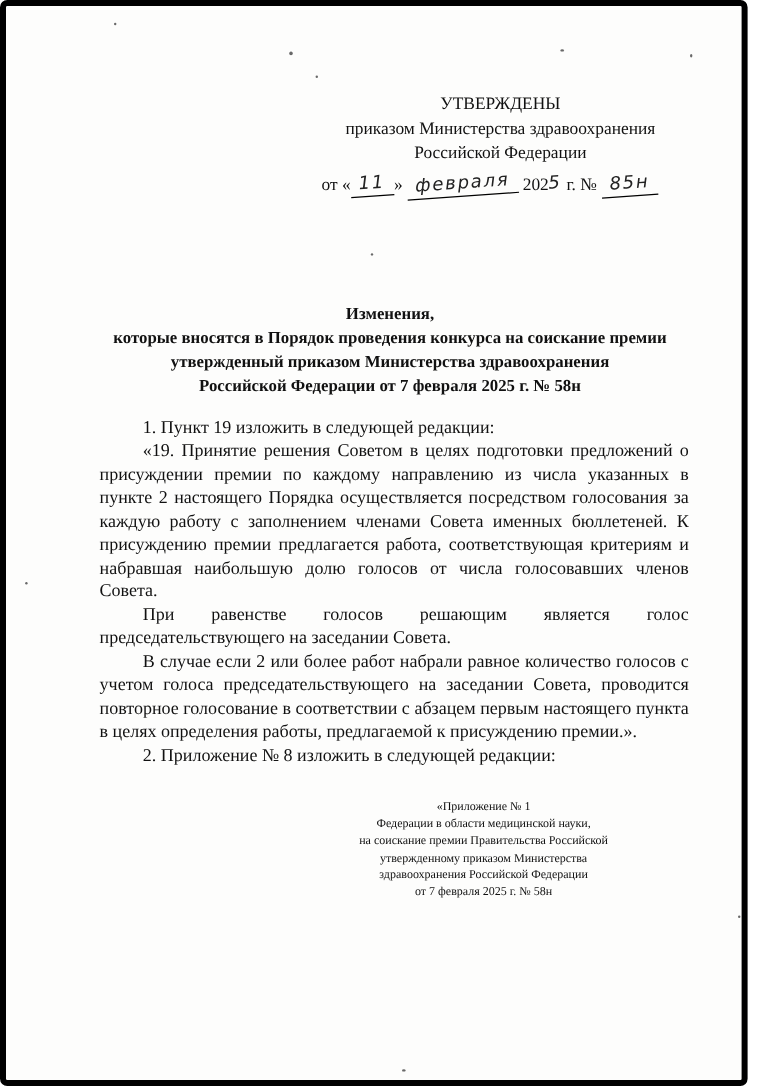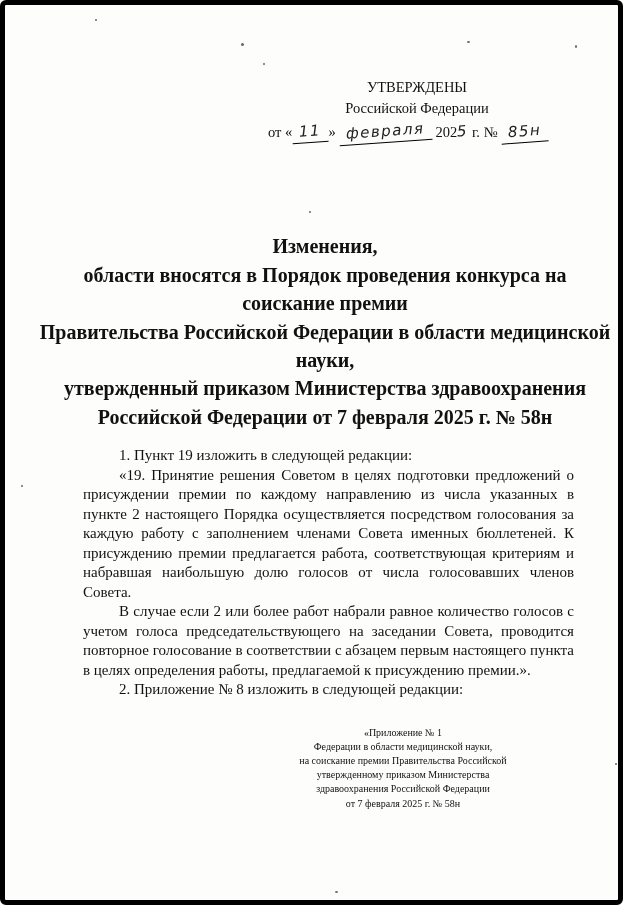--- a/index.html
+++ b/index.html
@@ -57,21 +57,21 @@
     display: inline-block;
   }
 
   
   .title {
     margin-top: 88px;
     margin-left: -44px; 
     width: 572px;
     text-align: center;
     font-weight: bold;
-    font-size: 20px;
+    font-size: 14px;
     line-height: 1.42;
   }
 
   
   .body-text {
     margin-top: 15px;
     font-size: 15px;
     line-height: 1.3;
     text-align: justify;
   }
@@ -99,40 +99,41 @@
   <div class="dot" style="left:90px; top:14px; width:2px; height:2px;"></div>
   <div class="dot" style="left:570px; top:40px; width:2px; height:3px;"></div>
   <div class="dot" style="left:304px; top:206px; width:2px; height:2px;"></div>
   <div class="dot" style="left:626px; top:330px; width:3px; height:3px;"></div>
   <div class="dot" style="left:16px; top:480px; width:2px; height:2px;"></div>
   <div class="dot" style="left:610px; top:758px; width:2px; height:2px;"></div>
   <div class="dot" style="left:330px; top:886px; width:3px; height:2px;"></div>
 
   <div class="approval">
     <div>УТВЕРЖДЕНЫ</div>
+    <div>приказом Министерства здравоохранения</div>
     <div>Российской Федерации</div>
     <div class="date-line">
       <span>от «</span><span class="hw uline">11</span><span>»</span>
       <span class="hw uline">февраля</span>
       <span>202</span><span class="hw">5</span><span> г. №</span>
       <span class="hw uline">85н</span>
     </div>
   </div>
 
   <div class="title">
     <div>Изменения,</div>
-    <div>области вносятся в Порядок проведения конкурса на соискание премии</div>
-    <div>Правительства Российской Федерации в области медицинской науки,</div>
+    <div>которые вносятся в Порядок проведения конкурса на соискание премии</div>
     <div>утвержденный приказом Министерства здравоохранения</div>
     <div>Российской Федерации от 7 февраля 2025 г. № 58н</div>
   </div>
 
   <div class="body-text">
     <p>1. Пункт 19 изложить в следующей редакции:</p>
     <p>«19. Принятие решения Советом в целях подготовки предложений о присуждении премии по каждому направлению из числа указанных в пункте 2 настоящего Порядка осуществляется посредством голосования за каждую работу с заполнением членами Совета именных бюллетеней. К присуждению премии предлагается работа, соответствующая критериям и набравшая наибольшую долю голосов от числа голосовавших членов Совета.</p>
+    <p>При равенстве голосов решающим является голос председательствующего на заседании Совета.</p>
     <p>В случае если 2 или более работ набрали равное количество голосов с учетом голоса председательствующего на заседании Совета, проводится повторное голосование в соответствии с абзацем первым настоящего пункта в целях определения работы, предлагаемой к присуждению премии.».</p>
     <p>2. Приложение № 8 изложить в следующей редакции:</p>
   </div>
 
   <div class="appendix">
     <div>«Приложение № 1</div>
     <div>Федерации в области медицинской науки,</div>
     <div>на соискание премии Правительства Российской</div>
     <div>утвержденному приказом Министерства</div>
     <div>здравоохранения Российской Федерации</div>

